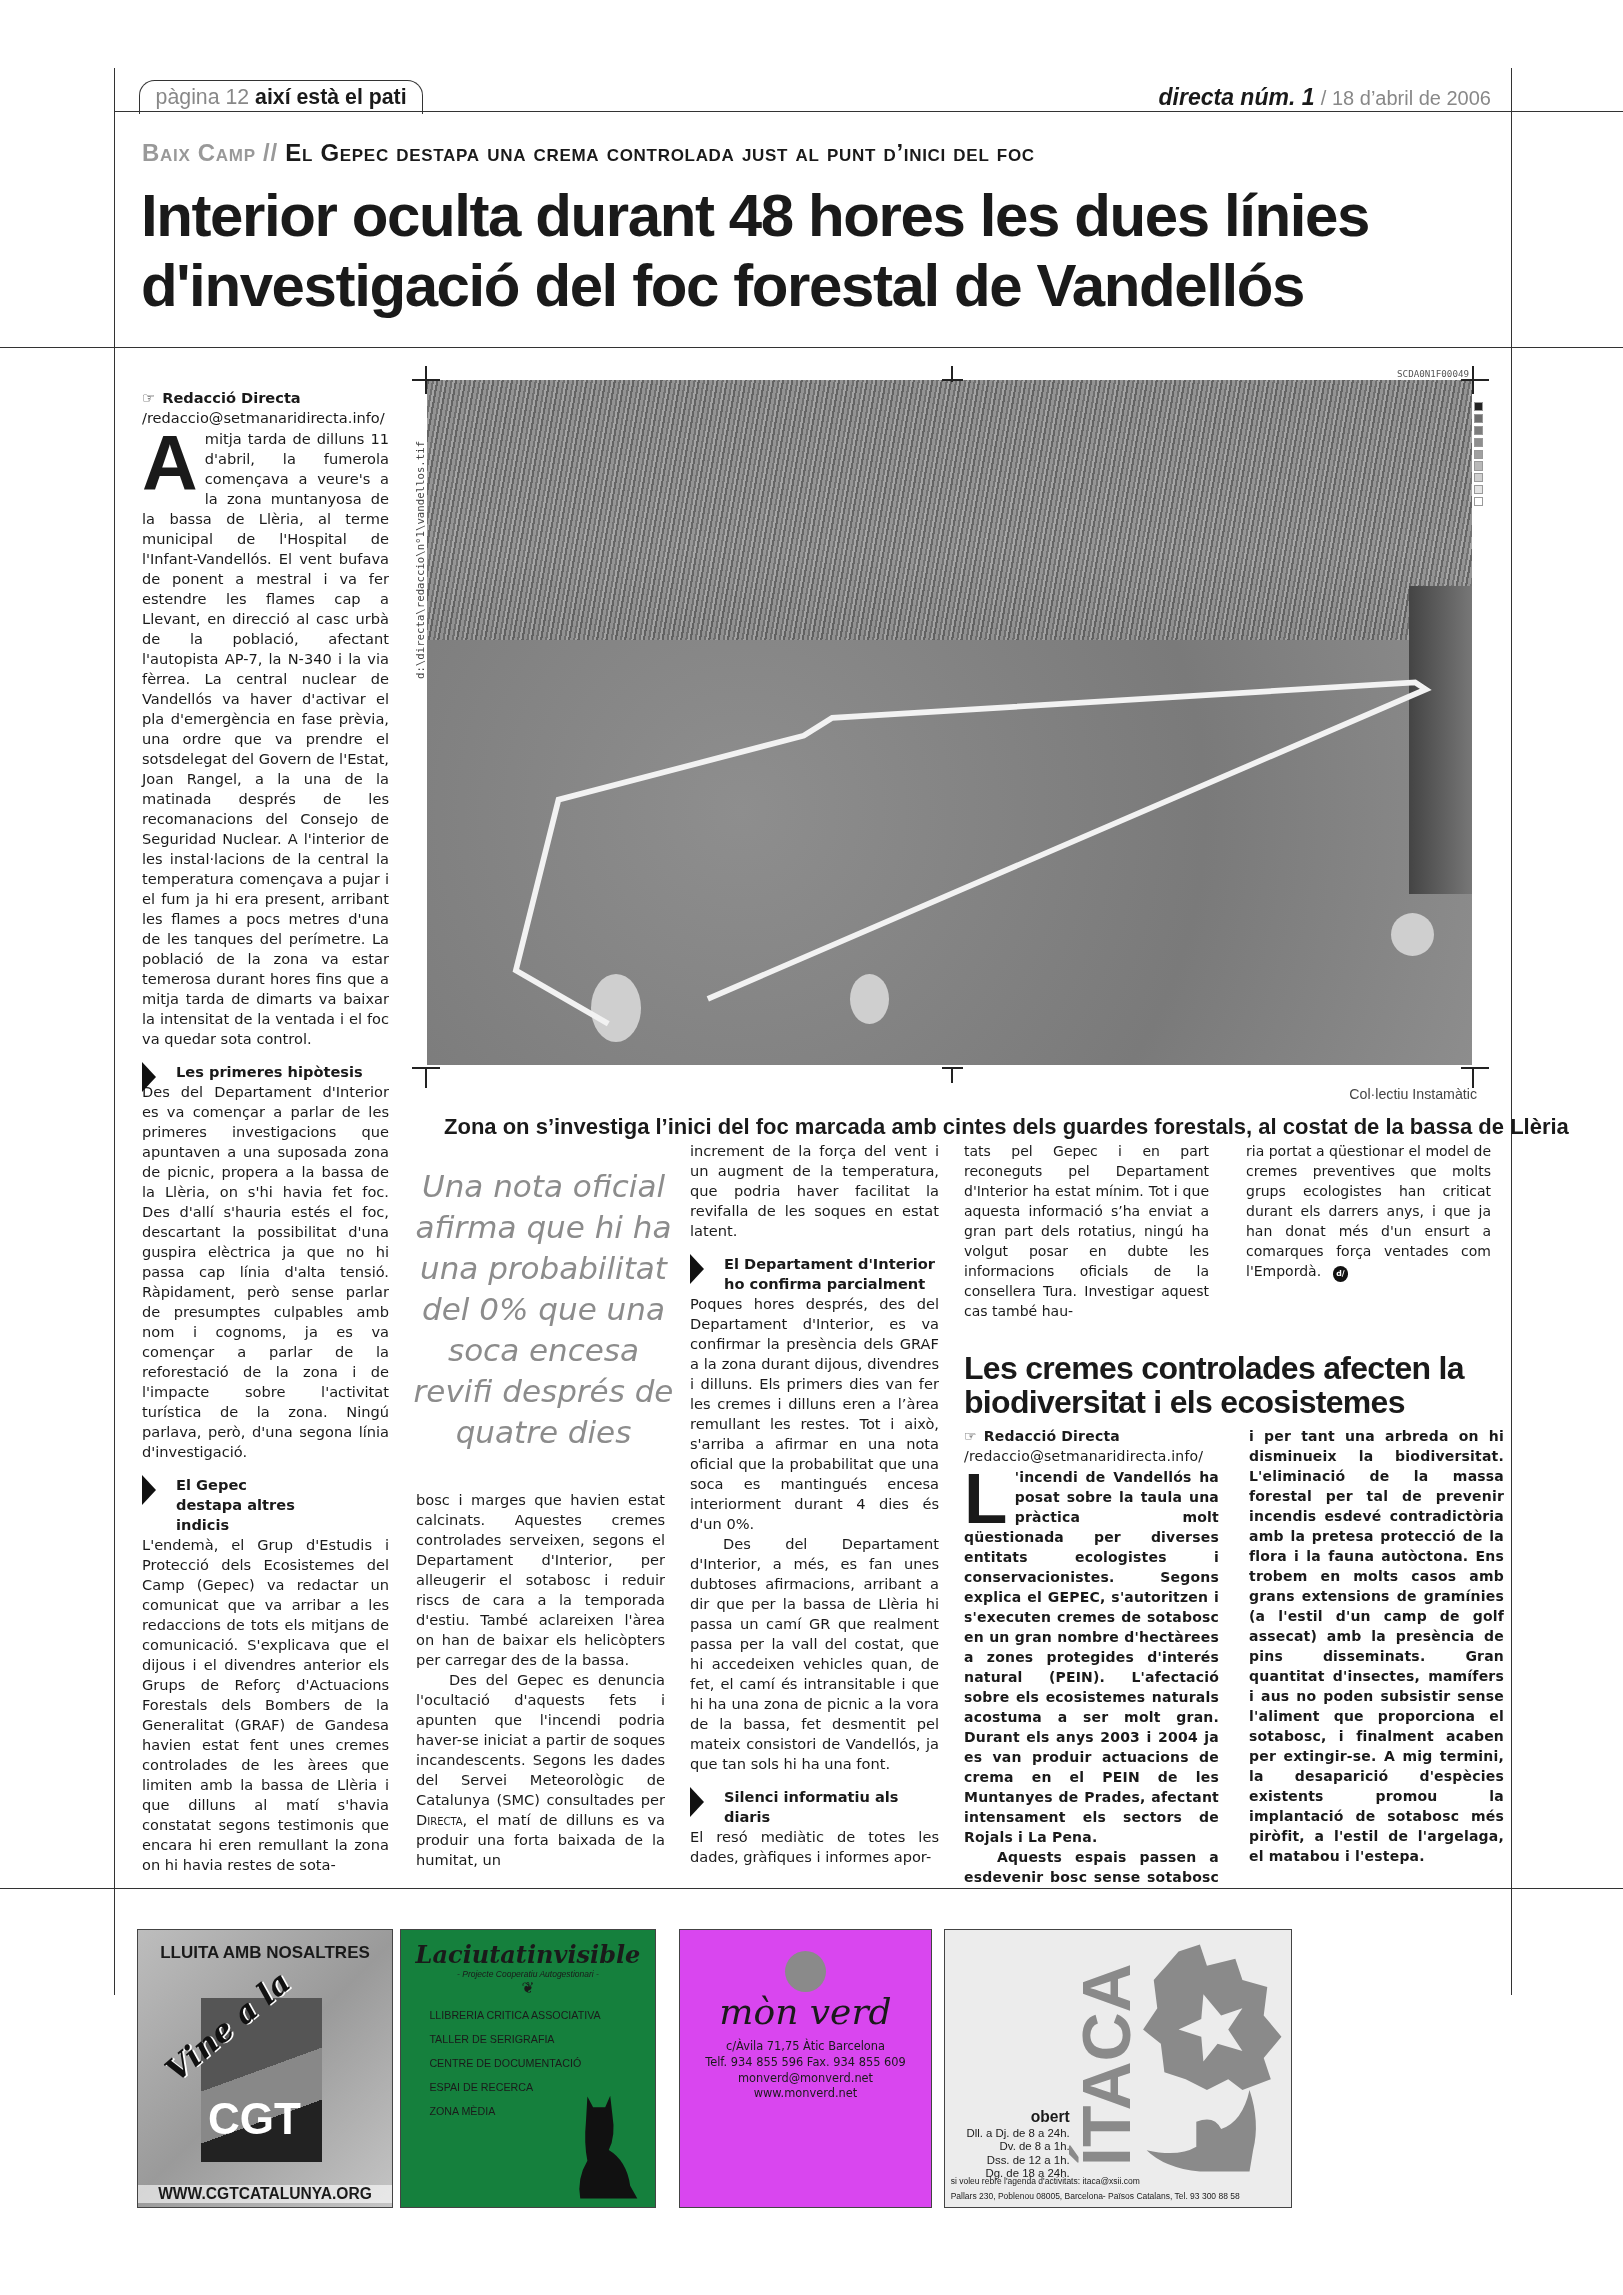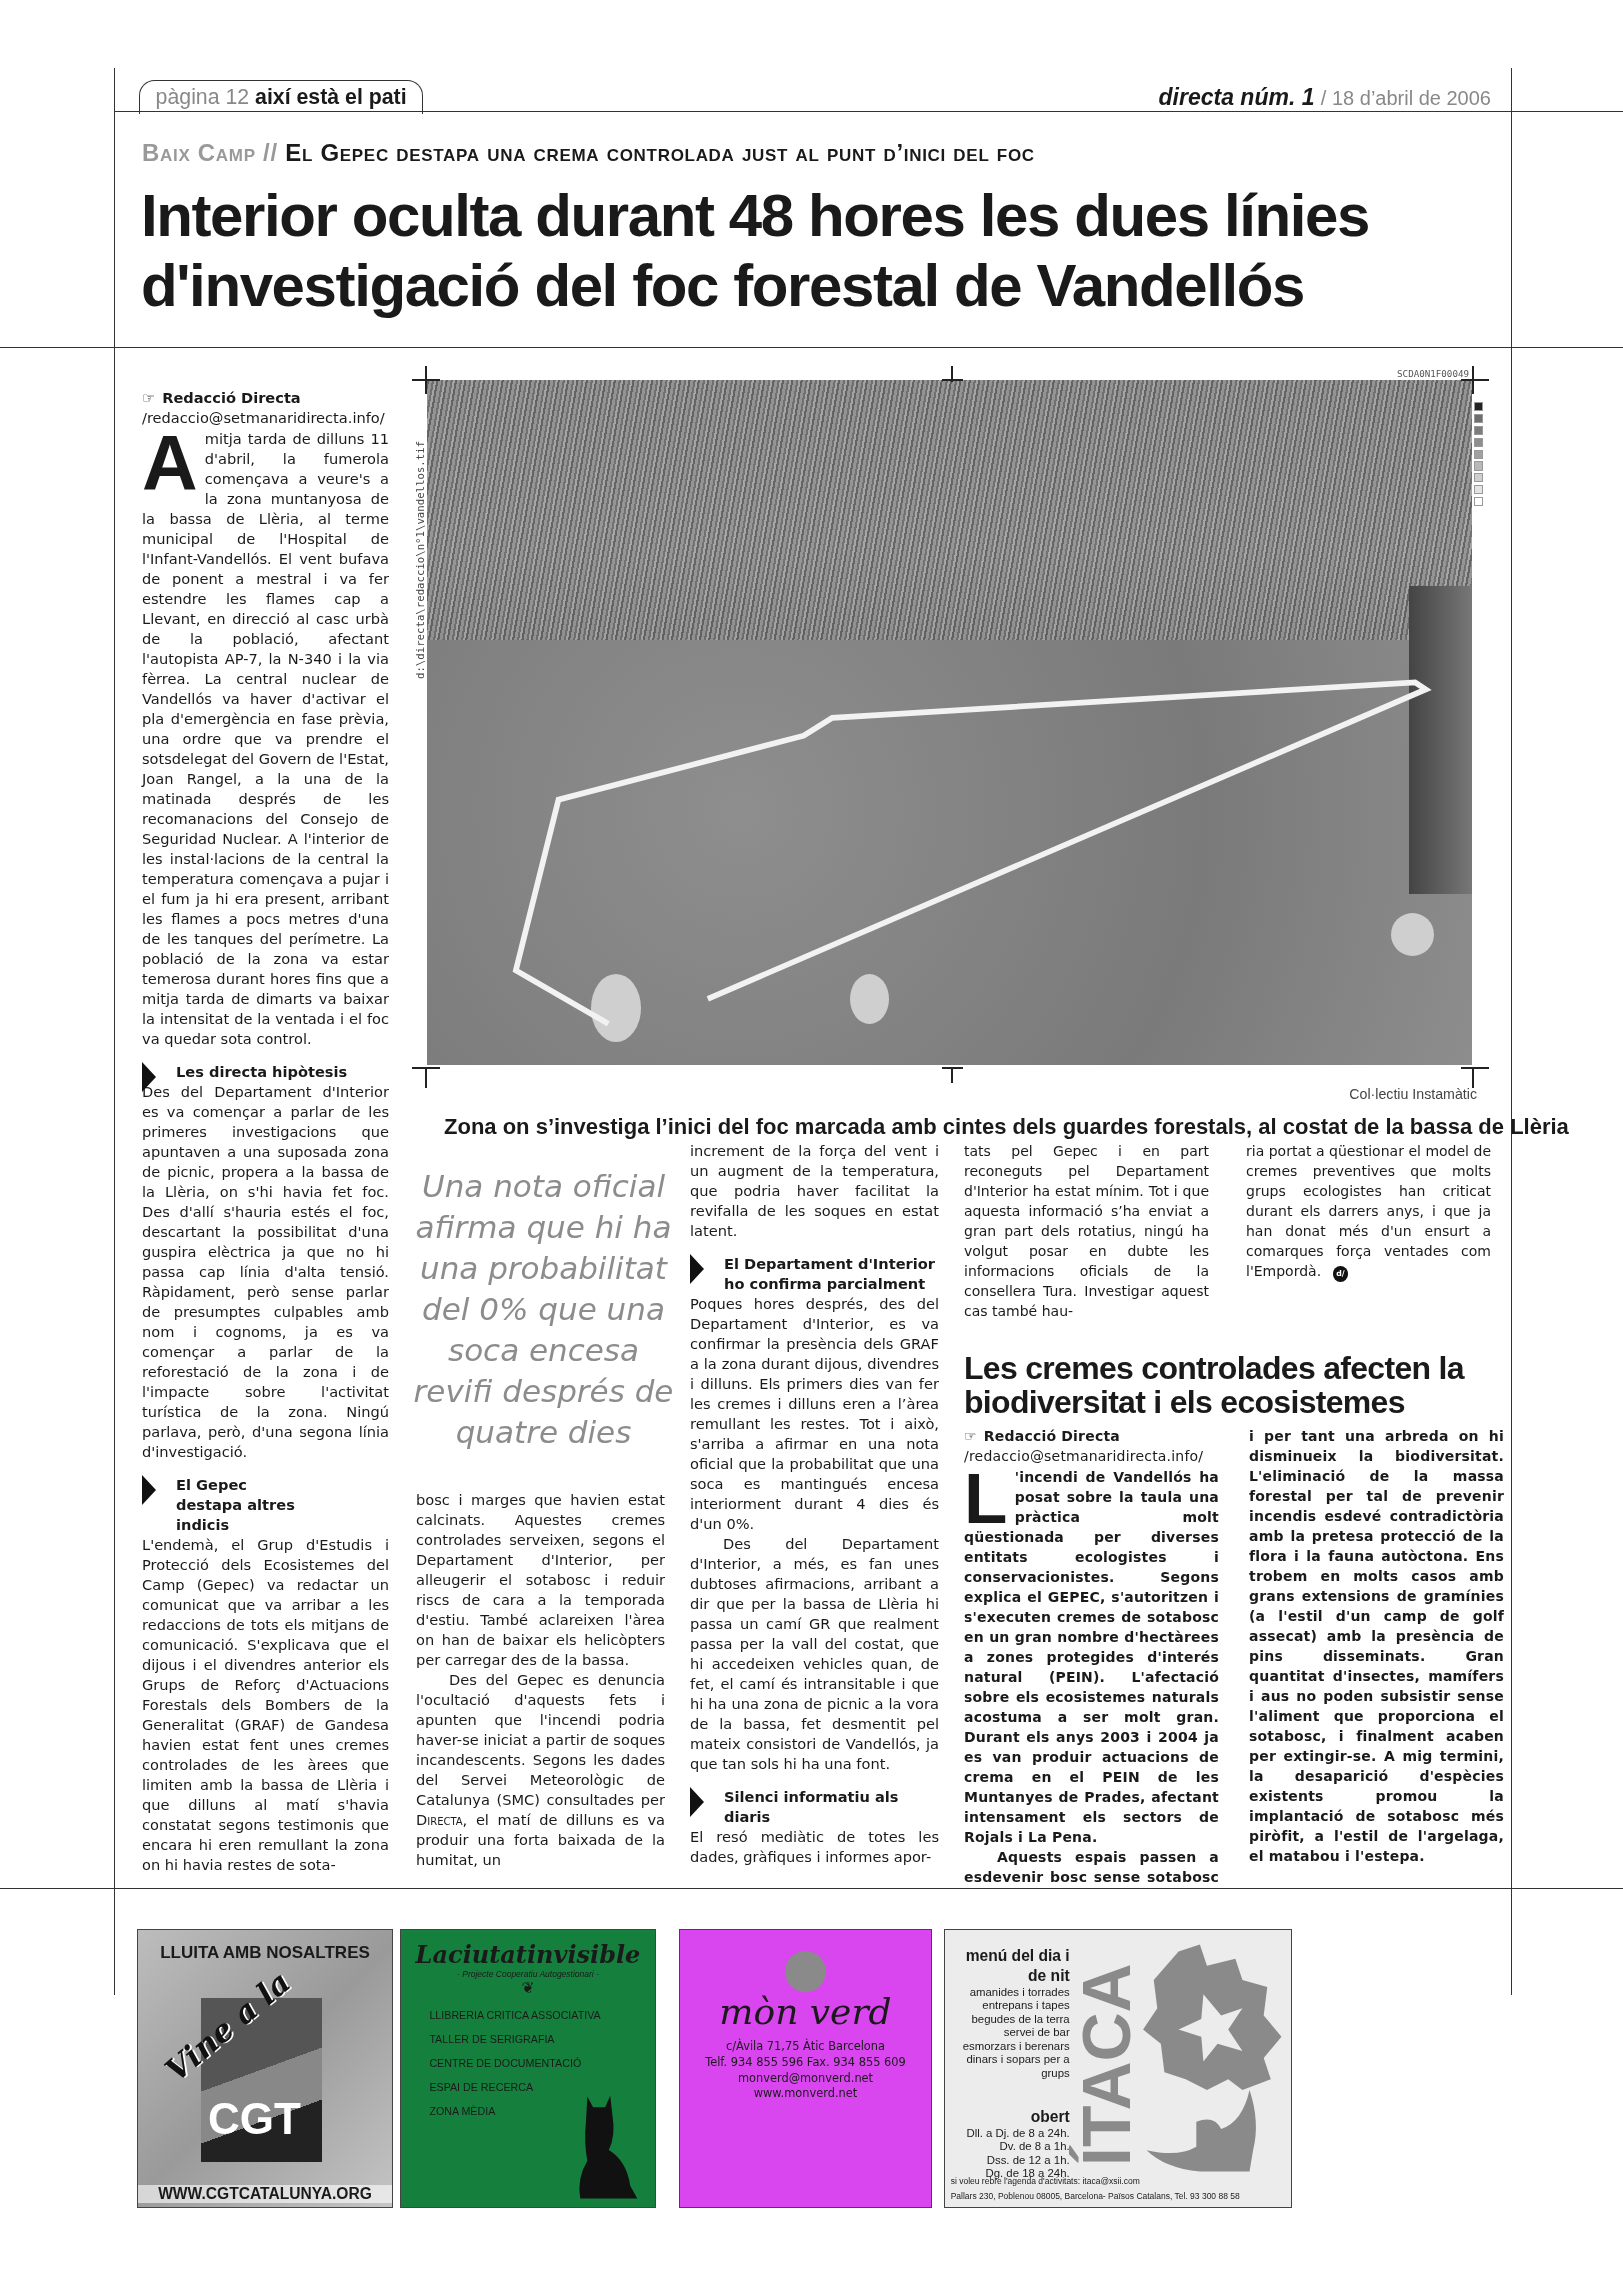--- a/index.html
+++ b/index.html
@@ -121,21 +121,21 @@
 <div class="abs kicker">
   <span class="loc">Baix Camp //</span>
   <span>El Gepec destapa una crema controlada just al punt d’inici del foc</span>
 </div>
 <div class="abs headline">Interior oculta durant 48 hores les dues línies d'investigació del foc forestal de Vandellós</div>
 
 <div class="col" style="left:142px;top:388px;width:247px;">
   <div class="byline"><span class="hand">☞</span><span>Redacció Directa</span></div>
   <div class="email">/redaccio@setmanaridirecta.info/</div>
   <p><span class="dropcap">A</span><span>mitja tarda de dilluns 11 d'abril, la fumerola començava a veure's a la zona muntanyosa de la bassa de Llèria, al terme municipal de l'Hospital de l'Infant-Vandellós. El vent bufava de ponent a mestral i va fer estendre les flames cap a Llevant, en direcció al casc urbà de la població, afectant l'autopista AP-7, la N-340 i la via fèrrea. La central nuclear de Vandellós va haver d'activar el pla d'emergència en fase prèvia, una ordre que va prendre el sotsdelegat del Govern de l'Estat, Joan Rangel, a la una de la matinada després de les recomanacions del Consejo de Seguridad Nuclear. A l'interior de les instal·lacions de la central la temperatura començava a pujar i el fum ja hi era present, arribant les flames a pocs metres d'una de les tanques del perímetre. La població de la zona va estar temerosa durant hores fins que a mitja tarda de dimarts va baixar la intensitat de la ventada i el foc va quedar sota control.</span></p>
-  <div class="sub"><span class="tri"></span><span>Les directa hipòtesis</span></div>
+  <div class="sub"><span class="tri"></span><span>Les primeres hipòtesis</span></div>
   <p>Des del Departament d'Interior es va començar a parlar de les primeres investigacions que apuntaven a una suposada zona de picnic, propera a la bassa de la Llèria, on s'hi havia fet foc. Des d'allí s'hauria estés el foc, descartant la possibilitat d'una guspira elèctrica ja que no hi passa cap línia d'alta tensió. Ràpidament, però sense parlar de presumptes culpables amb nom i cognoms, ja es va començar a parlar de la reforestació de la zona i de l'impacte sobre l'activitat turística de la zona. Ningú parlava, però, d'una segona línia d'investigació.</p>
   <div class="sub" style="padding-right:85px;"><span class="tri"></span><span>El Gepec destapa altres indicis</span></div>
   <p>L'endemà, el Grup d'Estudis i Protecció dels Ecosistemes del Camp (Gepec) va redactar un comunicat que va arribar a les redaccions de tots els mitjans de comunicació. S'explicava que el dijous i el divendres anterior els Grups de Reforç d'Actuacions Forestals dels Bombers de la Generalitat (GRAF) de Gandesa havien estat fent unes cremes controlades de les àrees que limiten amb la bassa de Llèria i que dilluns al matí s'havia constatat segons testimonis que encara hi eren remullant la zona on hi havia restes de sota-</p>
 </div>
 
 <div class="abs photo">
   <div class="grass"></div>
   <div class="ground"></div>
   <div class="bank"></div>
   <div class="rock" style="left:164px;top:594px;width:50px;height:68px;"></div>
@@ -235,29 +235,20 @@
   <div class="brand">mòn verd</div>
   <div class="contact">
     <div>c/Àvila 71,75 Àtic Barcelona</div>
     <div>Telf. 934 855 596 Fax. 934 855 609</div>
     <div>monverd@monverd.net</div>
     <div>www.monverd.net</div>
   </div>
 </div>
 
 <div class="ad ad-itaca">
-  <div class="menu">
-    <div class="h">menú del dia i de nit</div>
-    <div>amanides i torrades</div>
-    <div>entrepans i tapes</div>
-    <div>begudes de la terra</div>
-    <div>servei de bar</div>
-    <div>esmorzars i berenars</div>
-    <div>dinars i sopars per a grups</div>
-  </div>
   <div class="hours">
     <div class="h">obert</div>
     <div>Dll. a Dj. de 8 a 24h.</div>
     <div>Dv. de 8 a  1h.</div>
     <div>Dss. de 12 a 1h.</div>
     <div>Dg. de 18 a 24h.</div>
   </div>
   <div class="word">ÍTACA</div>
   <svg class="gear" viewBox="0 0 210 340">
     <path d="M60 20 L90 10 L100 40 L140 30 L150 60 L185 70 L180 110 L205 140 L180 170 L190 200 L150 215 L130 200 L100 215 L70 200 L40 190 L35 150 L10 130 L30 100 L25 60 Z" fill="#8a8a8a"></path>

